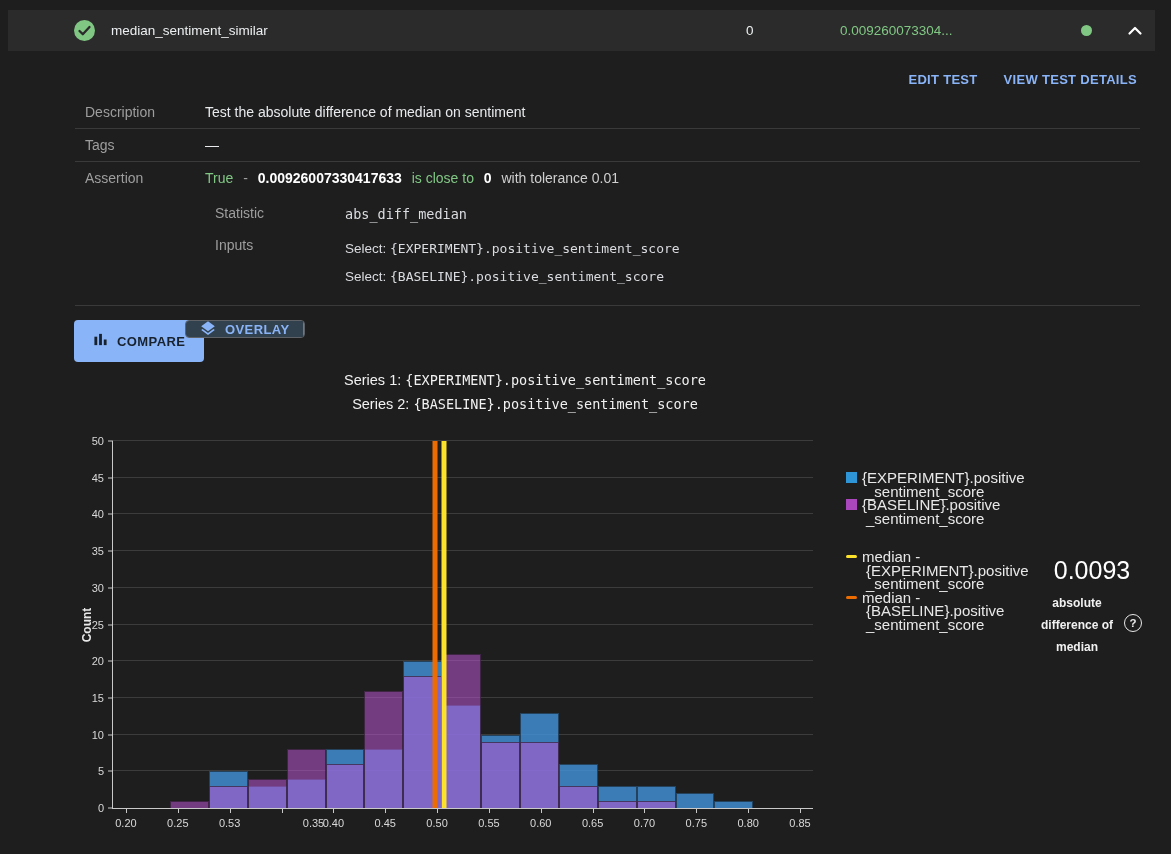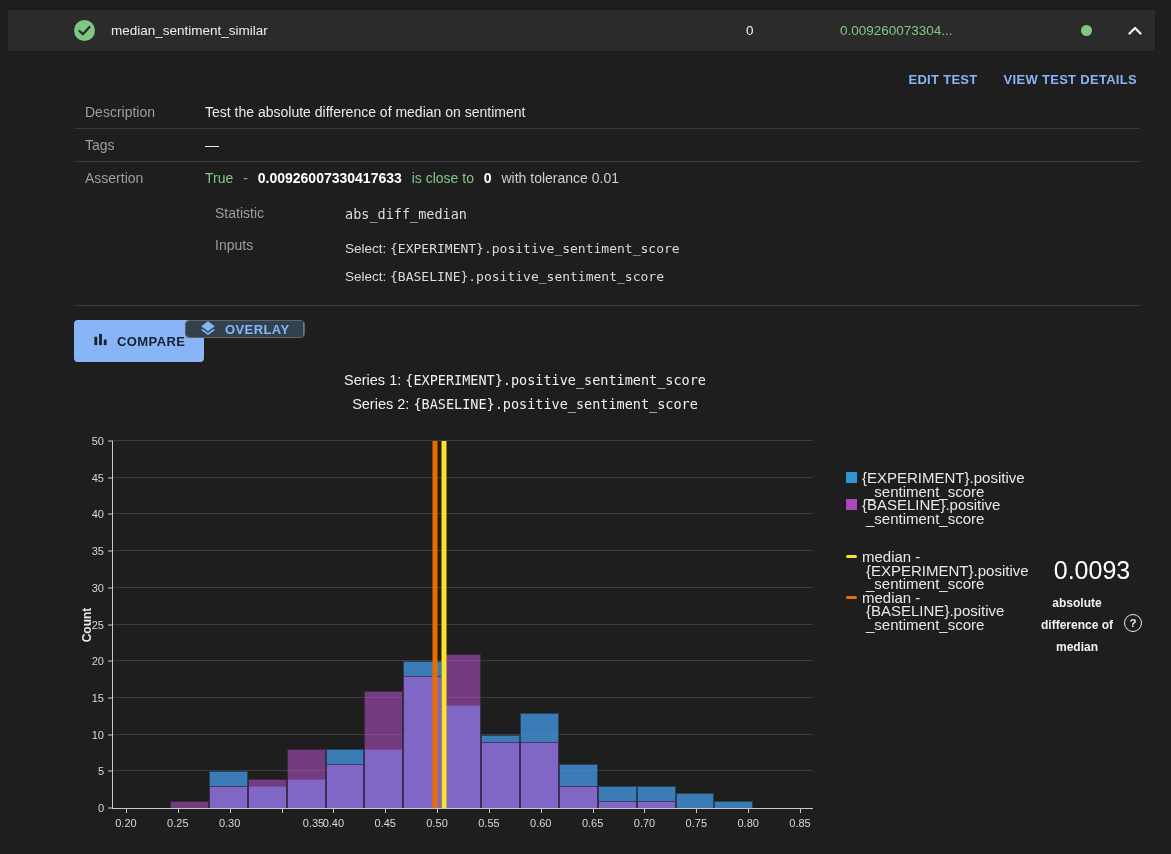--- a/index.html
+++ b/index.html
@@ -194,21 +194,21 @@
     <div class="ymark" style="bottom: 90%;"></div>
     <div class="ytick" style="bottom: 90%;">45</div>
     <div class="gridline" style="bottom: 100%;"></div>
     <div class="ymark" style="bottom: 100%;"></div>
     <div class="ytick" style="bottom: 100%;">50</div>
     <div class="xmark" style="left: 1.85185%;"></div>
     <div class="xtick" style="left: 1.85185%;">0.20</div>
     <div class="xmark" style="left: 9.25926%;"></div>
     <div class="xtick" style="left: 9.25926%;">0.25</div>
     <div class="xmark" style="left: 16.6667%;"></div>
-    <div class="xtick" style="left: 16.6667%;">0.30</div>
+    <div class="xtick" style="left: 16.6667%;">0.53</div>
     <div class="xmark" style="left: 24.0741%;"></div>
     <div class="xtick" style="left: 24.0741%; margin-left: 32px;">0.35</div>
     <div class="xmark" style="left: 31.4815%;"></div>
     <div class="xtick" style="left: 31.4815%;">0.40</div>
     <div class="xmark" style="left: 38.8889%;"></div>
     <div class="xtick" style="left: 38.8889%;">0.45</div>
     <div class="xmark" style="left: 46.2963%;"></div>
     <div class="xtick" style="left: 46.2963%;">0.50</div>
     <div class="xmark" style="left: 53.7037%;"></div>
     <div class="xtick" style="left: 53.7037%;">0.55</div>

